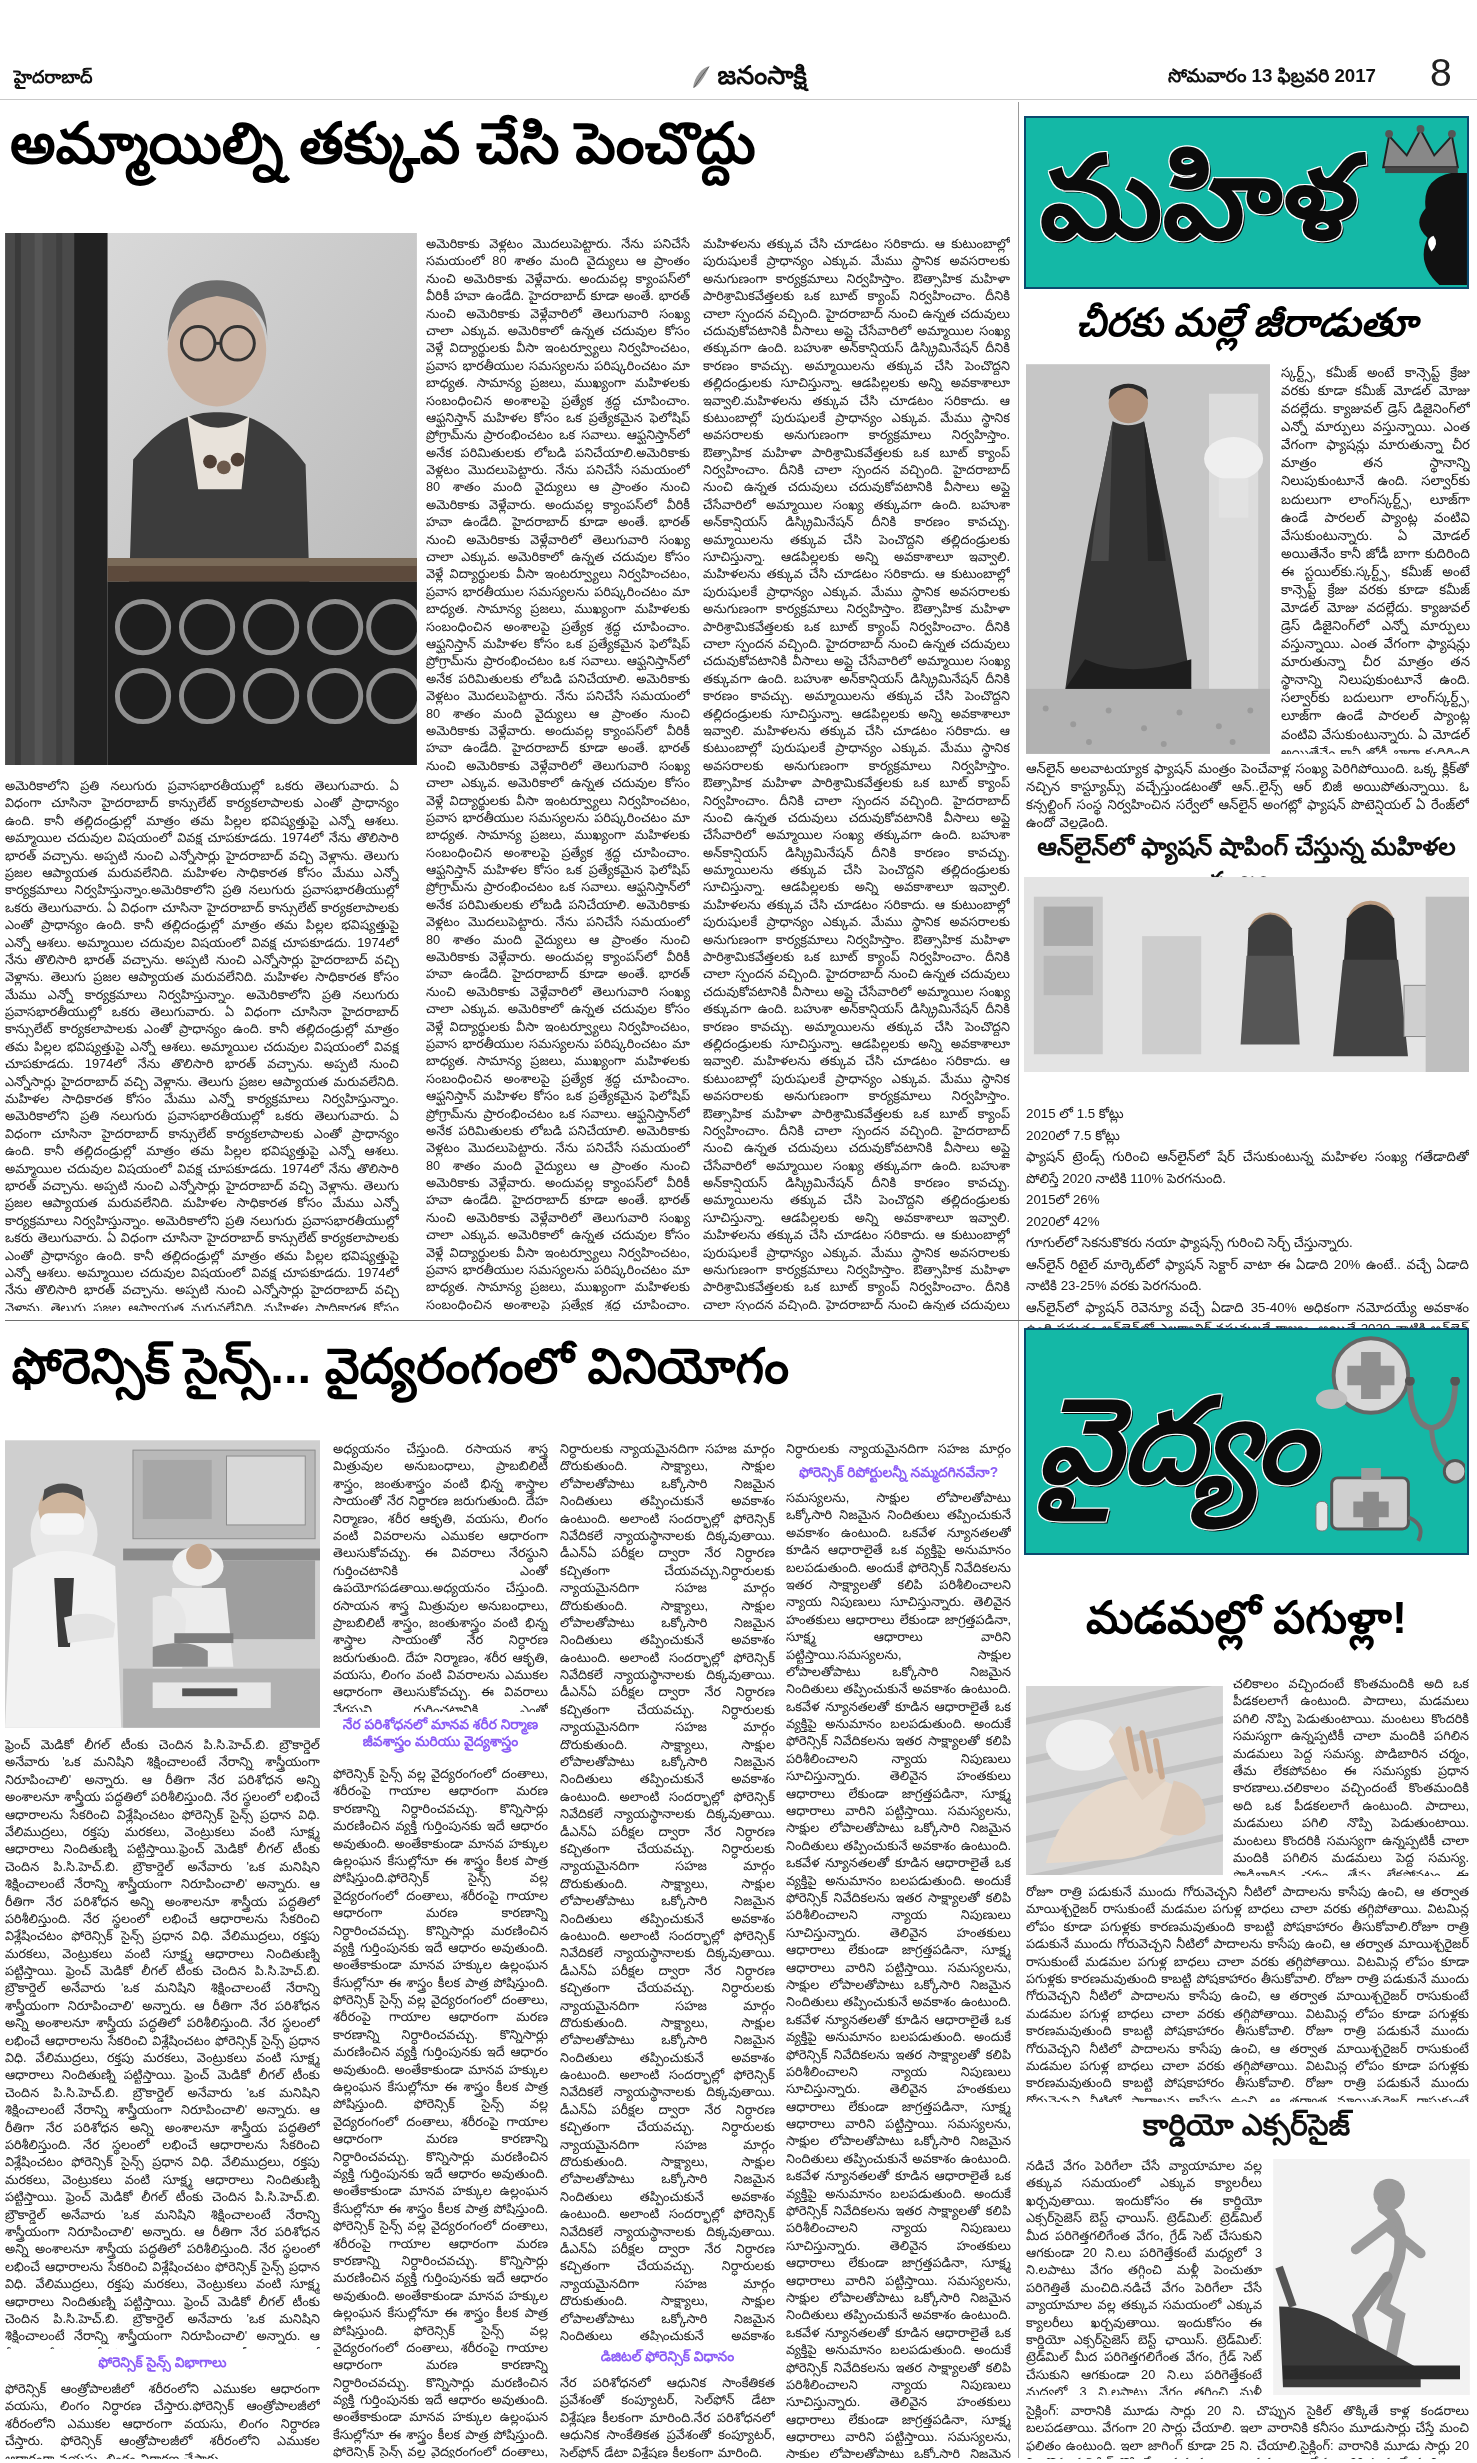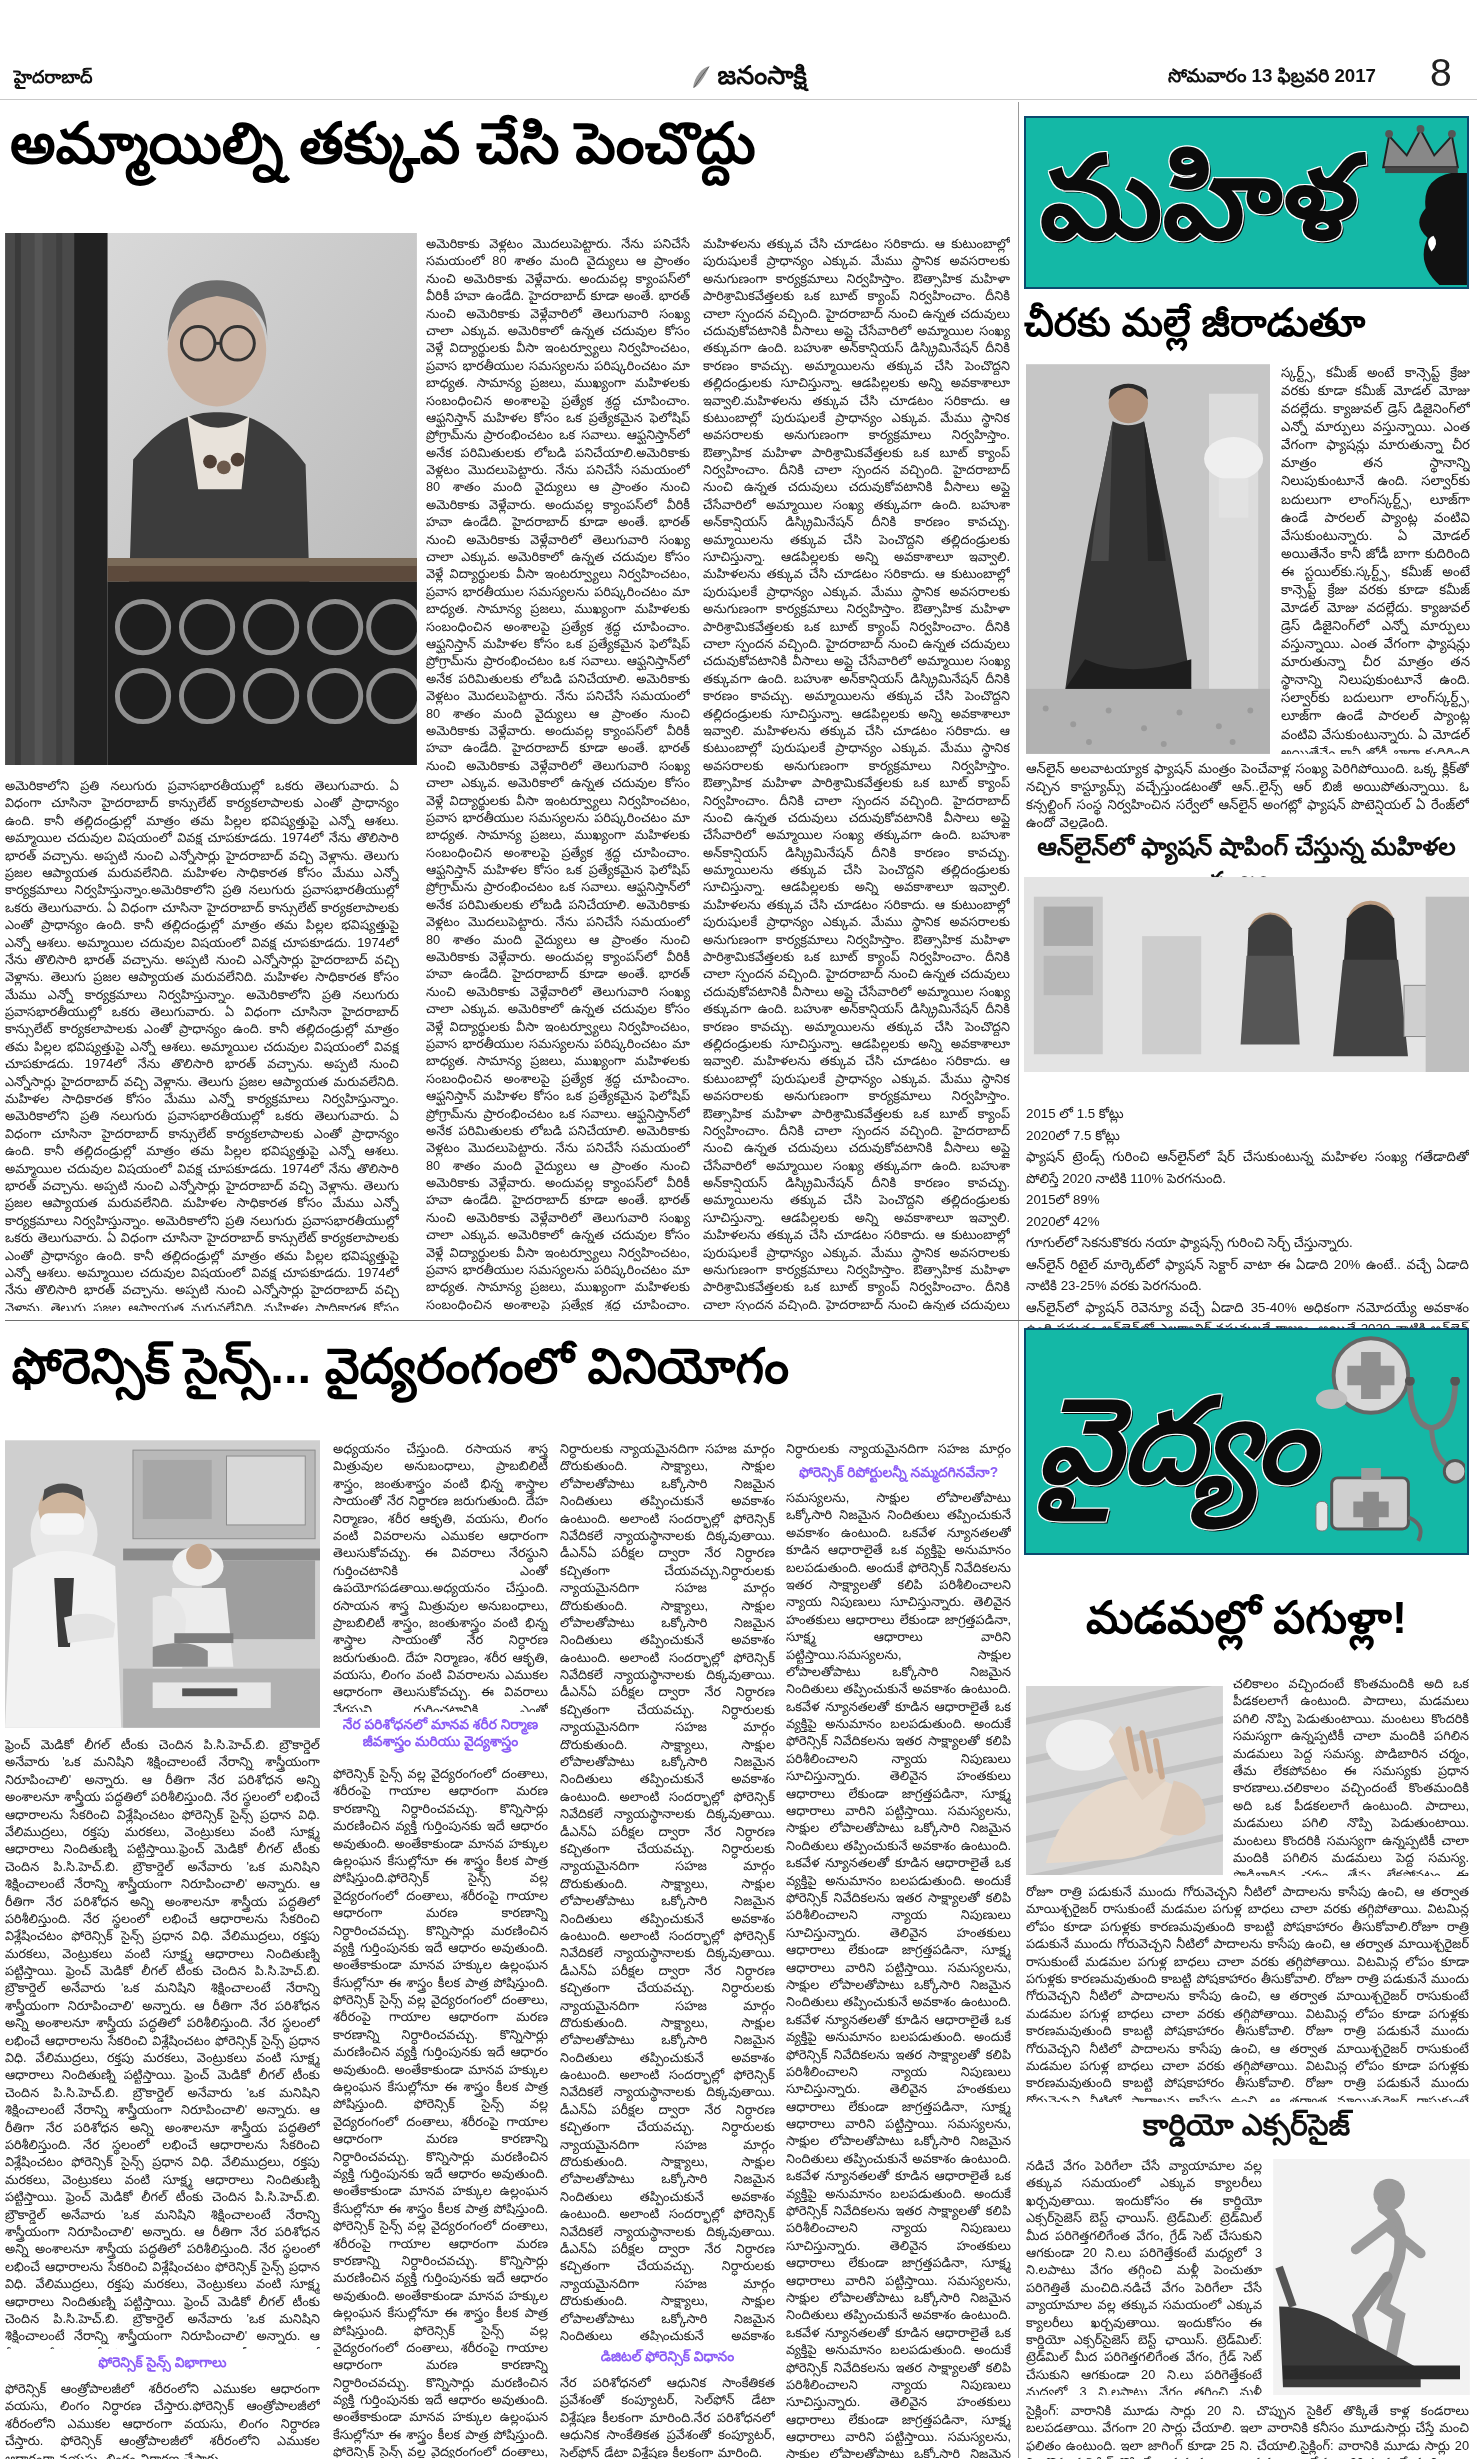--- a/index.html
+++ b/index.html
@@ -150,21 +150,21 @@
         </svg>
     </span>
     <span class="abs" style="left:376px;top:51px;">
       <svg width="65" height="118" viewBox="0 0 66 120">
           <path d="M50 4 Q20 10 24 40 Q10 56 26 70 Q14 96 38 118 L66 118 L66 4 Z" fill="#111"></path>
           <path d="M30 84 q8 -8 2 -16 q-10 4 -2 16" fill="#fff"></path>
         </svg>
     </span>
   </div>
 
-  <div class="abs headline" style="left:1024px;top:301px;width:445px;font-size:39px;">చీరకు మల్లే జీరాడుతూ</div>
+  <div class="abs headline" style="left:1024px;top:301px;width:445px;text-align:center;font-size:39px;font-style:italic;">చీరకు మల్లే జీరాడుతూ</div>
 
   <div class="abs" style="left:1026px;top:364px;">
     <svg class="photo" width="244" height="390" viewBox="0 0 248 396">
       <rect width="248" height="396" fill="#c6c6c6"></rect>
       <rect x="186" y="30" width="50" height="300" fill="#dcdcdc"></rect>
       <ellipse cx="211" cy="96" rx="30" ry="22" fill="#efefef"></ellipse>
       <rect x="196" y="116" width="30" height="40" fill="#e2e2e2"></rect>
       <rect x="0" y="330" width="248" height="66" fill="#b2b2b2"></rect>
       <g fill="#9a9a9a">
           <circle cx="20" cy="350" r="3"></circle>
@@ -211,21 +211,21 @@
       </g>
       <rect x="120" y="60" width="60" height="120" fill="#cdcdcd"></rect>
       <rect x="408" y="20" width="44" height="178" fill="#bfbfbf"></rect>
     </svg>
   </div>
 
   <div class="stats abs" style="left:1026px;top:1080px;width:443px;height:232px;margin-top:23px;">
     <div>2015 లో 1.5 కోట్లు</div>
     <div>2020లో 7.5 కోట్లు</div>
     <div>ఫ్యాషన్ ట్రెండ్స్ గురించి ఆన్‌లైన్‌లో షేర్ చేసుకుంటున్న మహిళల సంఖ్య గతేడాదితో పోలిస్తే 2020 నాటికి 110% పెరగనుంది.</div>
-    <div>2015లో 89%</div>
+    <div>2015లో 26%</div>
     <div>2020లో 42%</div>
     <div>గూగుల్‌లో సెకనుకొకరు నయా ఫ్యాషన్స్ గురించి సెర్చ్ చేస్తున్నారు.</div>
     <div>ఆన్‌లైన్ రిటైల్ మార్కెట్‌లో ఫ్యాషన్ సెక్టార్ వాటా ఈ ఏడాది 20% ఉంటే.. వచ్చే ఏడాది నాటికి 23-25% వరకు పెరగనుంది.</div>
     <div>ఆన్‌లైన్‌లో ఫ్యాషన్ రెవెన్యూ వచ్చే ఏడాది 35-40% అధికంగా నమోదయ్యే అవకాశం ఉంది.ప్రస్తుతం ఆన్‌లైన్‌లో ఎలక్ట్రానిక్ వస్తువులదే రాజ్యం. అయితే 2020 నాటికి ఆన్‌లైన్ మార్కెటింగ్ కస్టమర్లలో ప్రతి ముగ్గురిలో ఒక్కరు లైఫ్‌స్టయిల్-ఫ్యాషన్ ప్రొడక్ట్స్ కొనుగోలు చేస్తారని అంచనా.</div>
   </div>
 
   <div class="box abs" style="left:1024px;top:1328px;width:445px;height:227px;">
     <span class="masthead-word abs" style="left:11.8px;top:5.9px;font-size:118px;line-height:211px;font-style:italic;">వైద్యం</span>
     <span class="abs" style="left:284px;top:3.9px;">
       <svg width="108" height="85" viewBox="0 0 110 86">

